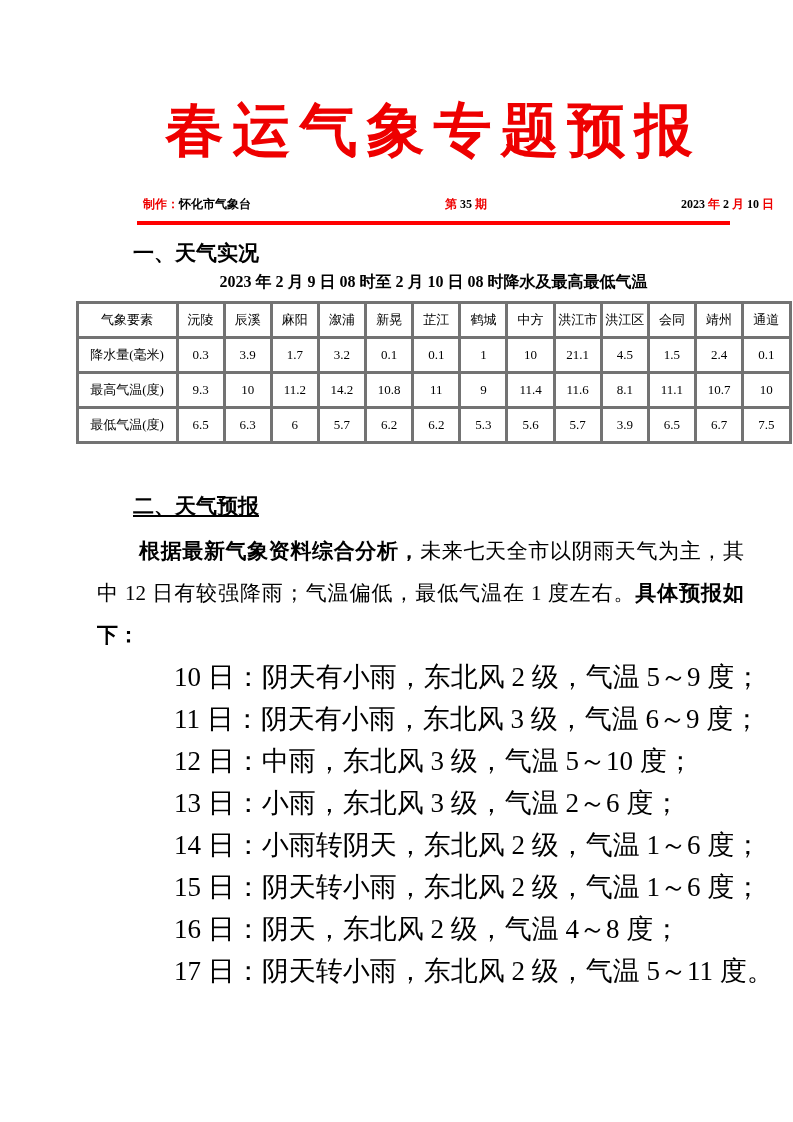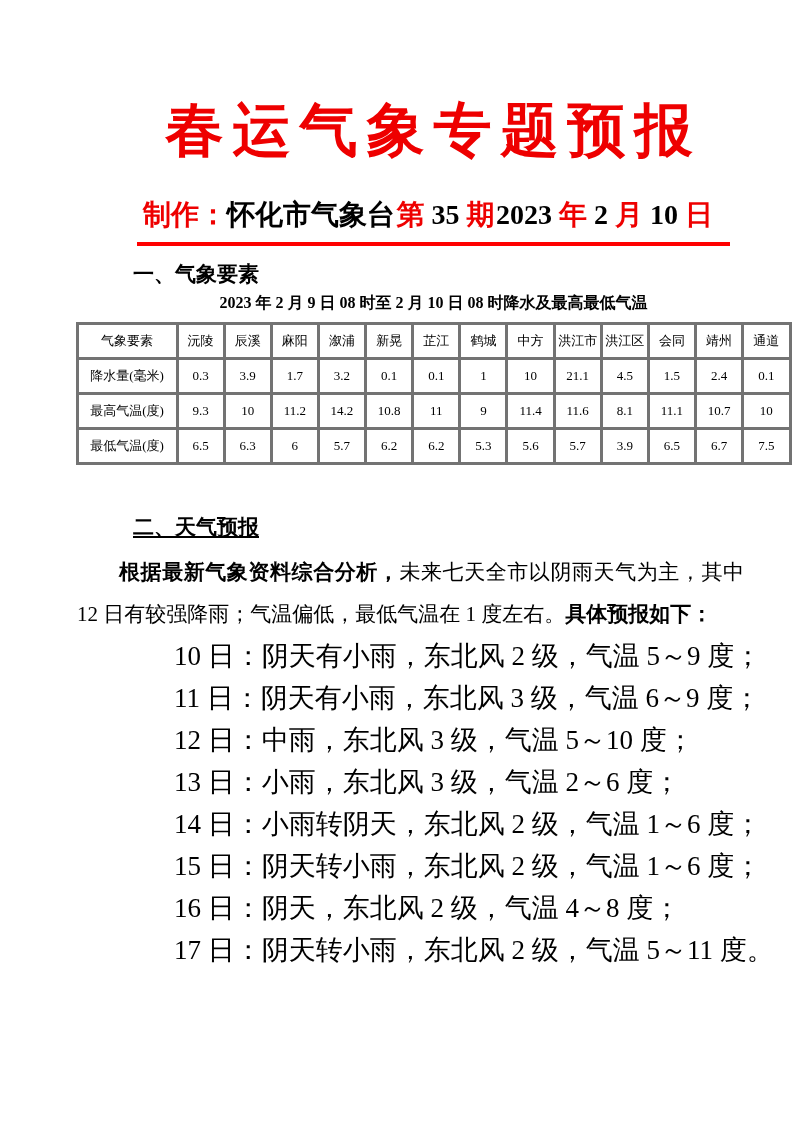--- a/index.html
+++ b/index.html
@@ -24,22 +24,22 @@
     font-weight: bold;
     letter-spacing: 9px;
     font-family: "DejaVu Serif", "Liberation Serif", serif;
     white-space: nowrap;
   }
 
   .meta {
     display: flex;
     justify-content: space-between;
     align-items: baseline;
-    margin: 26px 117px 0 106px;
-    font-size: 28px;
+    margin: 26px 56px 0 106px;
+    font-size: 12px;
     font-weight: bold;
     white-space: nowrap;
     text-align: center;
   }
 
   .rule {
     height: 4px;
     background: #ff0000;
     margin: 8px 100px 0 100px;
   }
@@ -70,21 +70,21 @@
     padding: 0;
     text-align: center;
     vertical-align: middle;
     font-size: 13px;
     font-weight: normal;
     overflow: hidden;
     white-space: nowrap;
   }
 
   .para {
-    margin: 10px 86px 0 40px;
+    margin: 10px 86px 0 60px;
     font-size: 21px;
     line-height: 42px;
     text-indent: 42px;
     text-align: justify;
   }
 
   .forecast-line {
     margin-left: 137px;
     font-size: 27px;
     line-height: 42px;
@@ -100,21 +100,21 @@
   <div class="title">春运气象专题预报</div>
 
   <div class="meta">
     <div class="meta-item"><span class="red">制作：</span><span>怀化市气象台</span></div>
     <div class="meta-item" id="issue-field"><span class="red">第 </span><span>35</span><span class="red"> 期</span></div>
     <div class="meta-item" id="date-field"><span>2023 </span><span class="red">年 </span><span>2 </span><span class="red">月 </span><span>10 </span><span class="red">日</span></div>
   </div>
 
   <div class="rule"></div>
 
-  <div class="section-heading">一、气象要素</div>
+  <div class="section-heading">一、天气实况</div>
 
   <div class="caption">2023 年 2 月 9 日 08 时至 2 月 10 日 08 时降水及最高最低气温</div>
 
   <table class="wx-table">
     <colgroup id="table-cols">
         <col style="width: 100px;">
         <col>
         <col>
         <col>
         <col>

